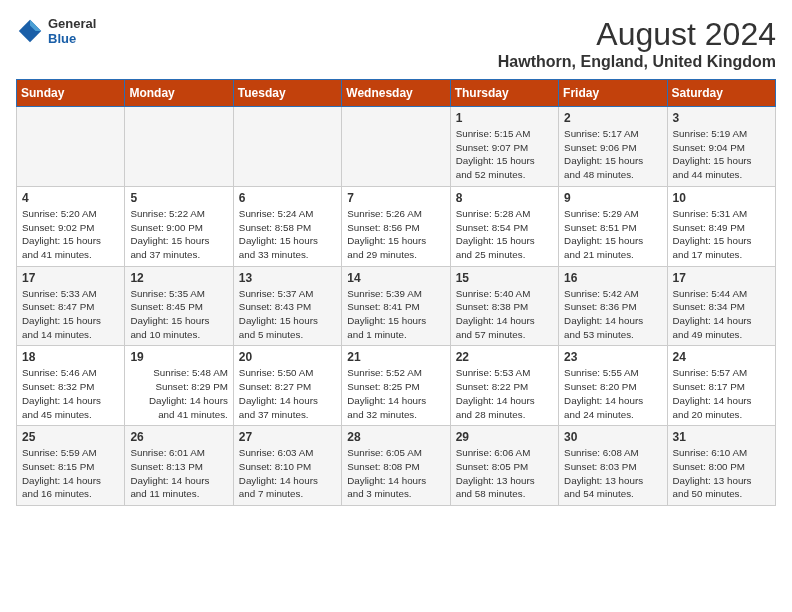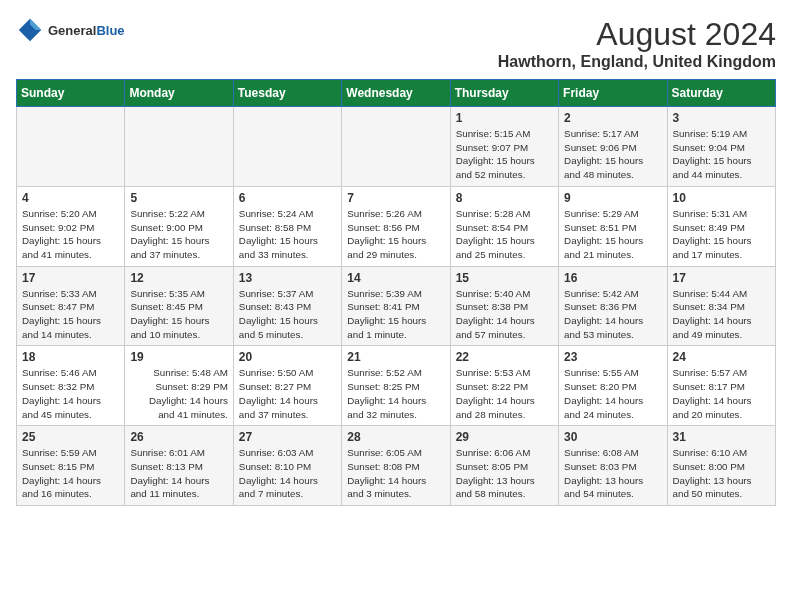--- a/index.html
+++ b/index.html
@@ -16,21 +16,21 @@
       justify-content: space-between;
       margin-bottom: 8px;
     }
     .logo {
       display: flex;
       align-items: center;
       gap: 4px;
     }
     .logo-text {
       display: flex;
-      flex-direction: row;
+      flex-direction: column;
       font-size: 13px;
       font-weight: bold;
     }
     .logo-general { color: #333; }
     .logo-blue { color: #1a5fa8; }
     .logo-icon {
       width: 28px;
       height: 28px;
     }
     .title-section {
@@ -45,21 +45,21 @@
       font-size: 16px;
       color: #333;
       font-weight: bold;
     }
     table {
       width: 100%;
       border-collapse: collapse;
       font-size: 10.5px;
     }
     thead tr th {
-      background-color: #15803d;
+      background-color: #c2410c;
       color: #fff;
       padding: 6px 4px;
       text-align: left;
       font-size: 12px;
       border: 1px solid #2a6db5;
     }
     tbody tr td {
       vertical-align: top;
       padding: 4px 5px;
       border: 1px solid #ccc;

